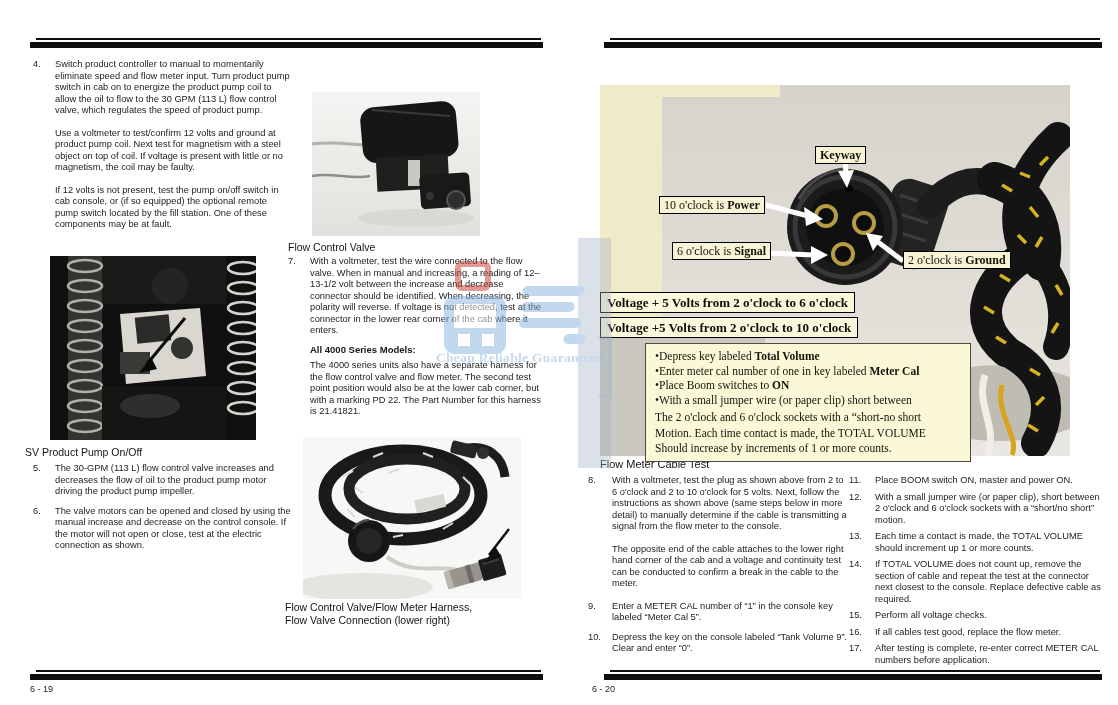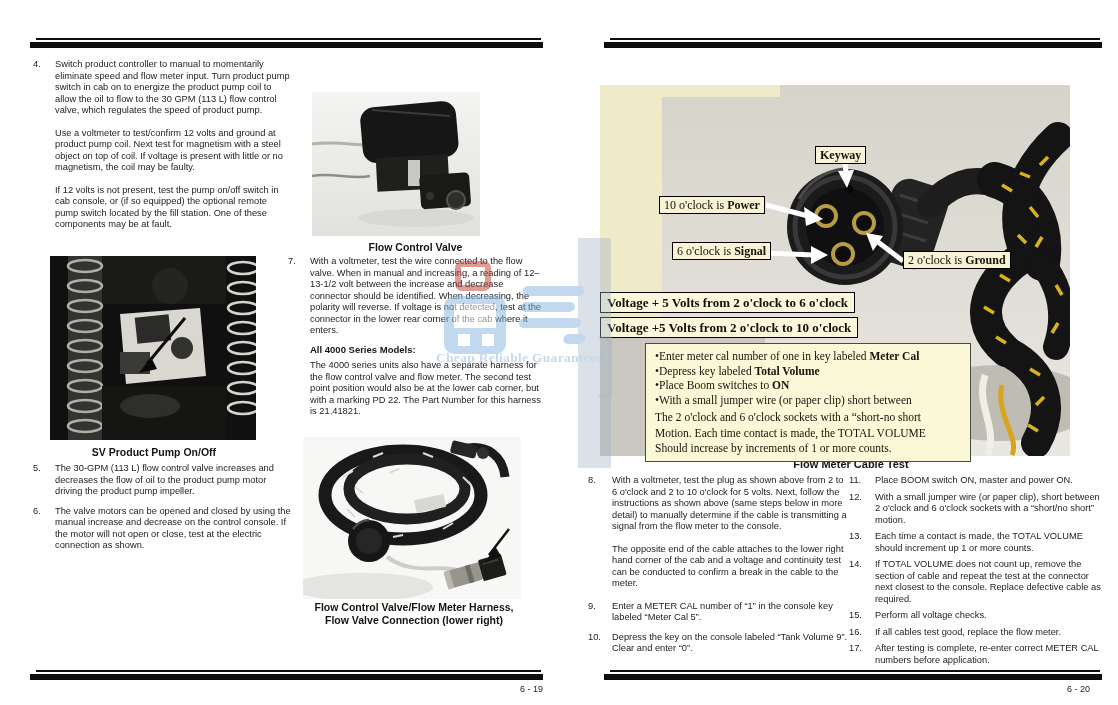--- a/index.html
+++ b/index.html
@@ -6,31 +6,31 @@
   .canvas{position:relative;width:1118px;height:705px;background:#fff;overflow:hidden;
           font-family:"Liberation Sans",sans-serif;color:#1b1b1b}
   .abs{position:absolute}
   .ruleThin{position:absolute;height:2px;background:#0e0e0e}
   .ruleThick{position:absolute;height:6px;background:#0e0e0e}
   .li{display:flex;font-size:9.3px;line-height:11.5px;color:#1c1c1c}
   .li .n{flex:none;width:22px}
   .li .t{flex:1}
   .par{margin:0 0 11px 0}
   .par:last-child{margin-bottom:0}
-  .cap{position:absolute;font-weight:bold;font-size:10.5px;line-height:13px;text-align:center;color:#141414}
+  .cap{position:absolute;font-weight:normal;font-size:10.5px;line-height:13px;text-align:left;color:#141414}
   .bheading{position:absolute;font-weight:bold;font-size:9.5px;color:#161616}
   .body-sm{position:absolute;font-size:9.3px;line-height:11.5px;color:#1c1c1c}
   .callout{position:absolute;background:#f7f3d4;border:1.5px solid #000;padding:0 4px;
            font-family:Liberation Serif, serif;font-size:12px;line-height:16px;white-space:nowrap;color:#14140c;z-index:12}
   .vbox{position:absolute;background:#faf7dc;border:1.5px solid #000;padding:1px 6px;
         font-family:"Liberation Serif",serif;font-weight:bold;font-size:13px;line-height:17px;white-space:nowrap;color:#101008;z-index:12}
   .pbox{position:absolute;background:#fbf8d8;border:1px solid #4a4a42;padding:5px 9px 4px;
         font-family:"Liberation Serif",serif;font-size:11.5px;line-height:14.5px;color:#14140a;z-index:12}
   .pbox .cont{margin-top:3px;line-height:15.5px}
-  .pnum{position:absolute;text-align:right;font-size:9px;color:#222}
+  .pnum{position:absolute;text-align:left;font-size:9px;color:#222}
   .wm{position:absolute;left:428px;top:238px;width:215px;height:235px;opacity:.5;pointer-events:none;z-index:40}
   svg{display:block}
 </style>
 </head>
 <body>
 
 <div class="canvas">
 
   <div class="ruleThin" style="left:36px;top:38px;width:505px"></div>
   <div class="ruleThick" style="left:30px;top:42px;width:513px"></div>
@@ -261,22 +261,22 @@
     <span>6 o'clock is </span><b>Signal</b>
   </div>
   <div class="callout" style="left:903px;top:251px">
     <span>2 o'clock is </span><b>Ground</b>
   </div>
 
   <div class="vbox" style="left:600px;top:292px">Voltage + 5 Volts from 2 o'clock to 6 o'clock</div>
   <div class="vbox" style="left:600px;top:317px">Voltage +5 Volts from 2 o'clock to 10 o'clock</div>
 
   <div class="pbox" style="left:645px;top:343px;width:306px">
+    <div><span>•Depress key labeled </span><b>Total Volume</b></div>
     <div><span>•Enter meter cal number of one in key labeled </span><b>Meter Cal</b></div>
-    <div><span>•Depress key labeled </span><b>Total Volume</b></div>
     <div><span>•Place Boom switches to </span><b>ON</b></div>
     <div><span>•With a small jumper wire (or paper clip) short between</span></div>
     <div class="cont">
       <div>The 2 o'clock and 6 o'clock sockets with a “short-no short</div>
       <div>Motion. Each time contact is made, the TOTAL VOLUME</div>
       <div>Should increase by increments of 1 or more counts.</div>
     </div>
   </div>
 
   <div class="cap" style="left:600px;top:458px;width:502px;font-size:11px">Flow Meter Cable Test</div>

